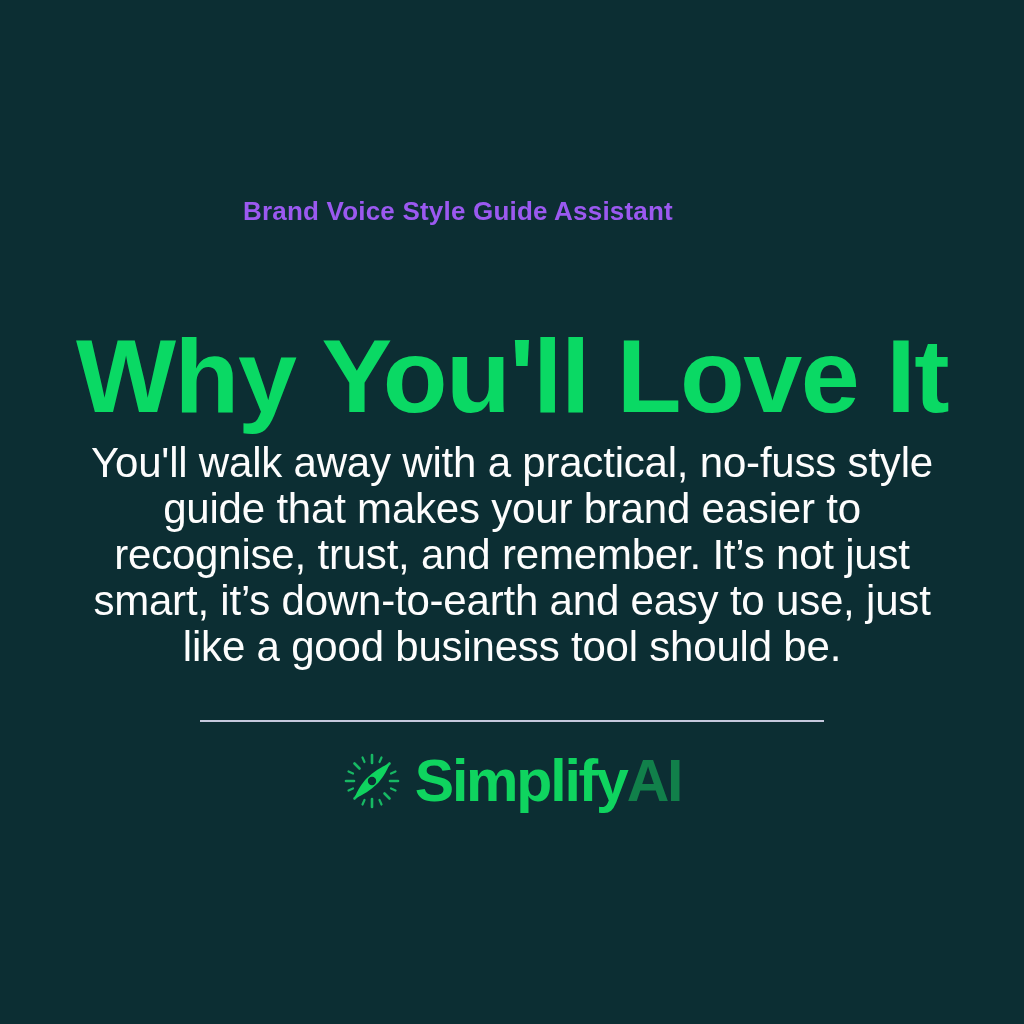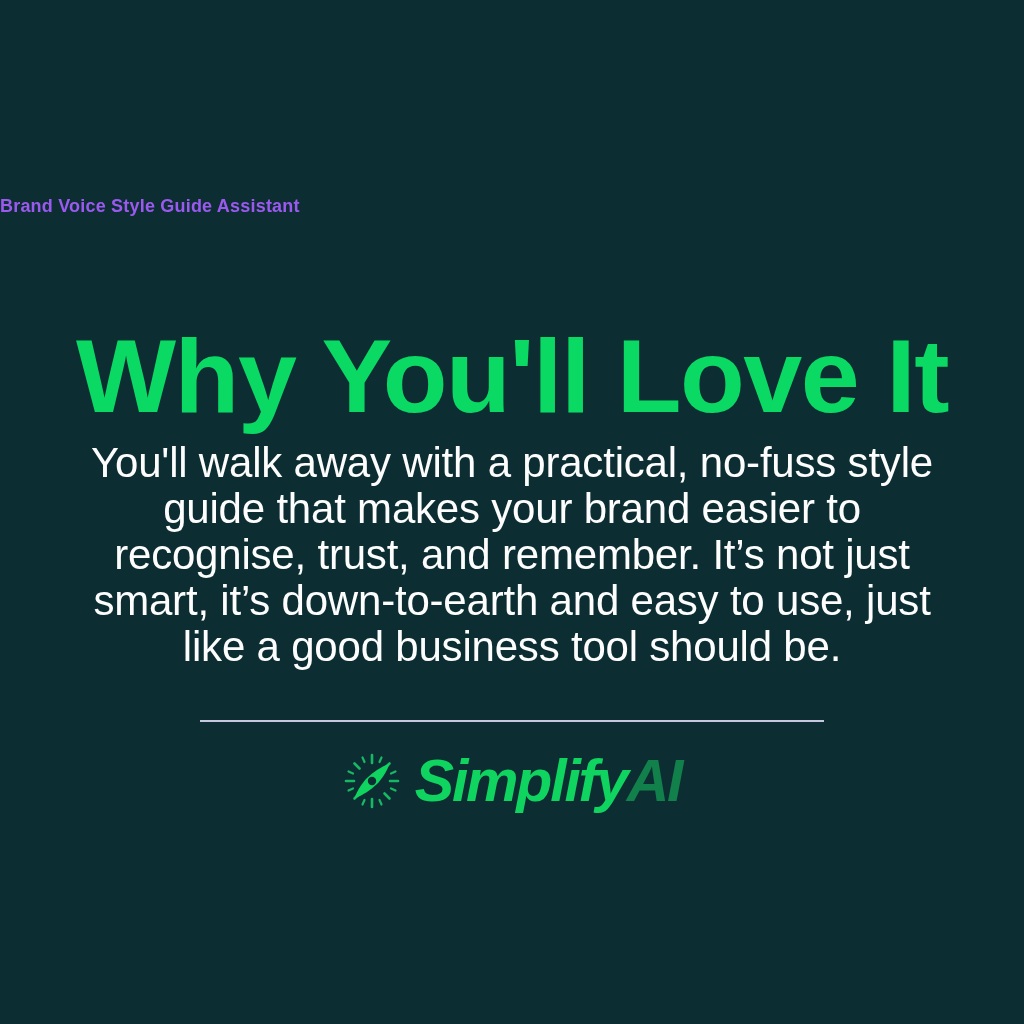--- a/index.html
+++ b/index.html
@@ -23,24 +23,24 @@
     flex-direction: column;
     align-items: center;
   }
 
   
   .eyebrow {
     position: absolute;
     top: 196px;
     left: 0;
     width: 916px;
-    text-align: left;
+    text-align: center;
     font-family: "Liberation Sans", sans-serif;
     font-weight: 700;
-    font-size: 18px;
+    font-size: 26px;
     letter-spacing: 0.2px;
     color: #9b59f0;
     white-space: nowrap;
   }
 
   
   .headline {
     position: absolute;
     top: 250px;
     left: 0;
@@ -99,21 +99,20 @@
     flex: 0 0 58px;
     display: block;
   }
   .logo-text {
     font-family: "Liberation Sans", sans-serif;
     font-weight: 700;
     font-size: 59px;
     letter-spacing: -2.2px;
     line-height: 58px;
     white-space: nowrap;
-    font-style: italic;
   }
   .logo-text .part-simplify { color: #0fd45f; }
   .logo-text .part-ai { color: #11804a; }
 </style>
 </head>
 <body>
 
 <div class="slide">
 
   <div class="eyebrow">Brand Voice Style Guide Assistant</div>

